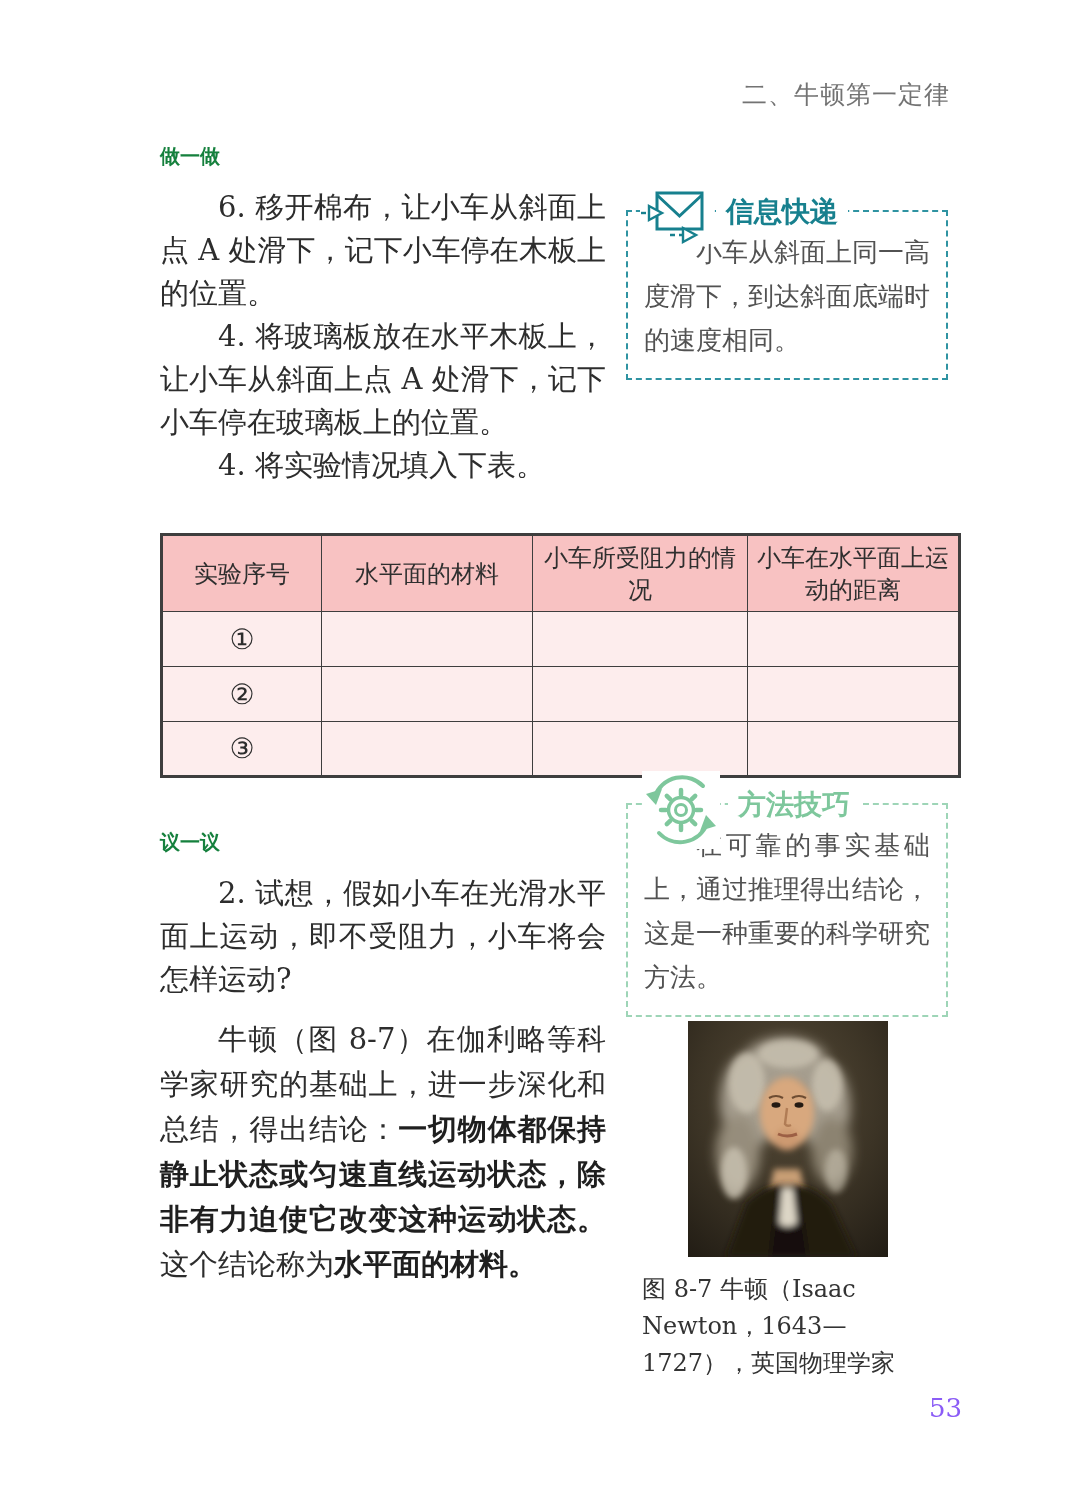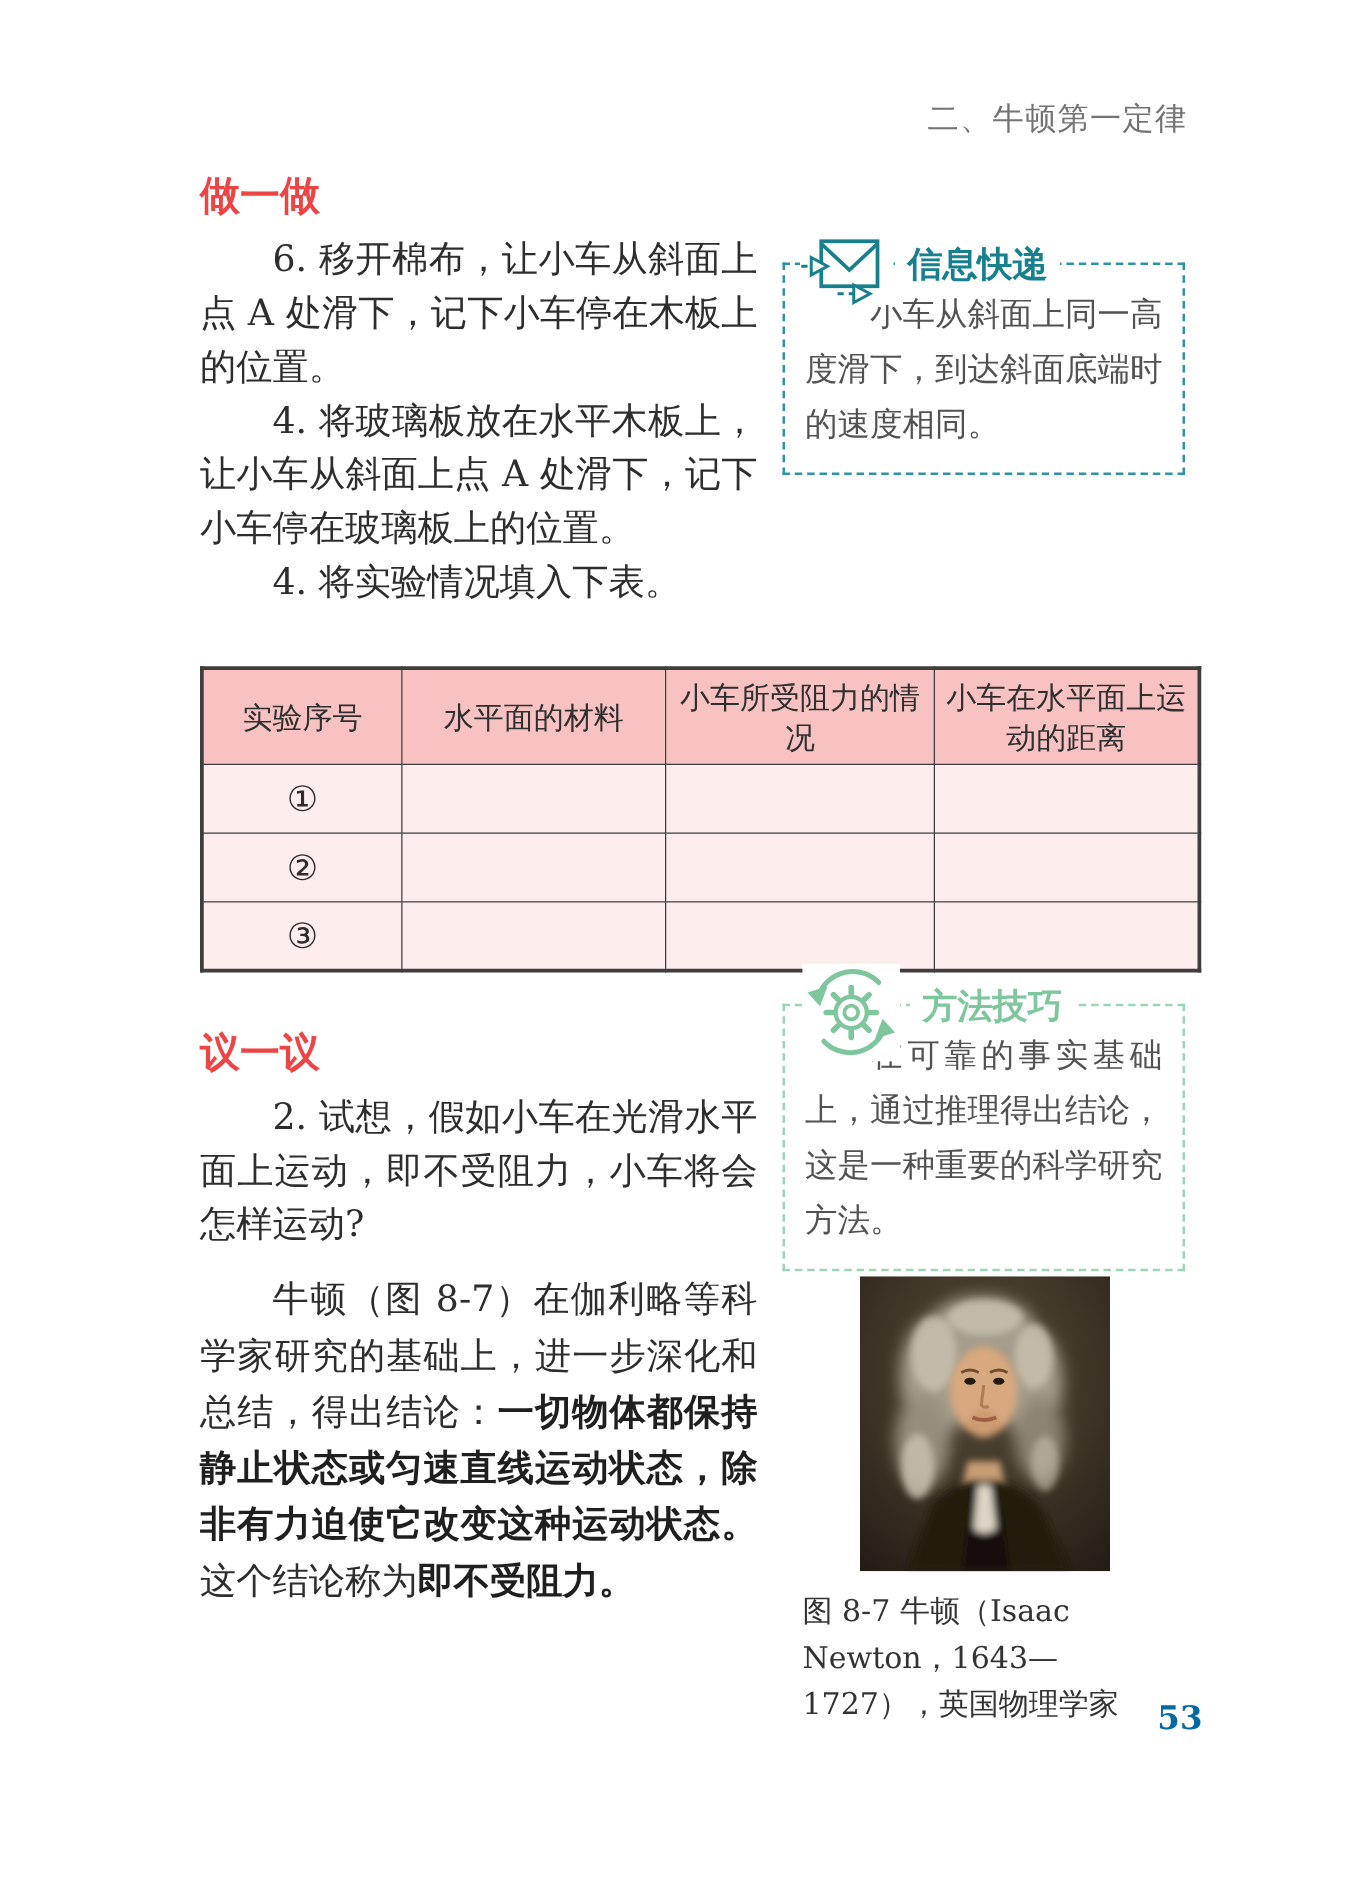--- a/index.html
+++ b/index.html
@@ -22,22 +22,22 @@
 
   .content {
     position: absolute;
     left: 160px; top: 140px;
     width: 803px;
   }
 
   h3.section-heading {
     font-family: "DejaVu Sans", "Liberation Sans", sans-serif;
     font-weight: bold;
-    font-size: 32px; line-height: 32px;
-    color: #ef4444;
+    font-size: 20px; line-height: 32px;
+    color: #15803d;
     margin: 0 0 14px 0;
   }
   h3.heading-discuss { margin-top: 48px; }
 
   p.body-text {
     font-size: 29px;
     line-height: 43px;
     text-indent: 2em;
     text-align: justify;
     margin: 0;
@@ -137,24 +137,23 @@
   .figure-caption {
     margin-top: 14px;
     padding-left: 16px;
     font-size: 24px;
     line-height: 37px;
     color: #333333;
   }
 
   .page-number {
     position: absolute;
-    top: 1360px; right: 120px;
+    top: 1393px; right: 120px;
     font-size: 26px;
-    color: #0369a1;
-    font-weight: bold;
+    color: #8b5cf6;
   }
 </style>
 </head>
 <body>
 
 <div class="page-header">二、牛顿第一定律</div>
 
 <div class="content">
 
   <h3 class="section-heading">做一做</h3>
@@ -293,18 +292,18 @@
         <path d="M99 87 L97 103 Q99 106 103 104" stroke="#b07c55" stroke-width="2.4" fill="none"></path>
         <path d="M90 113 Q99 117 109 113" stroke="#9c5f44" stroke-width="3" fill="none"></path>
         <g filter="url(#soft)">
           <path d="M38 236 L58 182 Q78 162 99 164 Q124 162 144 184 L168 236 Z" fill="#231b11"></path>
           <path d="M90 166 L110 166 L120 236 L82 236 Z" fill="#140f09"></path>
           <path d="M94 168 Q99 166 105 168 L109 202 Q99 209 91 202 Z" fill="#ddd6c6"></path>
         </g>
       </svg>
       <div class="figure-caption">图 8-7  牛顿（Isaac Newton，1643—1727），英国物理学家</div>
     </div>
-    <p class="conclusion"><span>牛顿（图 8-7）在伽利略等科学家研究的基础上，进一步深化和总结，得出结论：</span><b>一切物体都保持静止状态或匀速直线运动状态，除非有力迫使它改变这种运动状态。</b><span>这个结论称为</span><b>即不受阻力。</b></p>
+    <p class="conclusion"><span>牛顿（图 8-7）在伽利略等科学家研究的基础上，进一步深化和总结，得出结论：</span><b>一切物体都保持静止状态或匀速直线运动状态，除非有力迫使它改变这种运动状态。</b><span>这个结论称为</span><b>水平面的材料。</b></p>
   </div>
 
 </div>
 
 <div class="page-number">53</div>
 
 </body></html>

